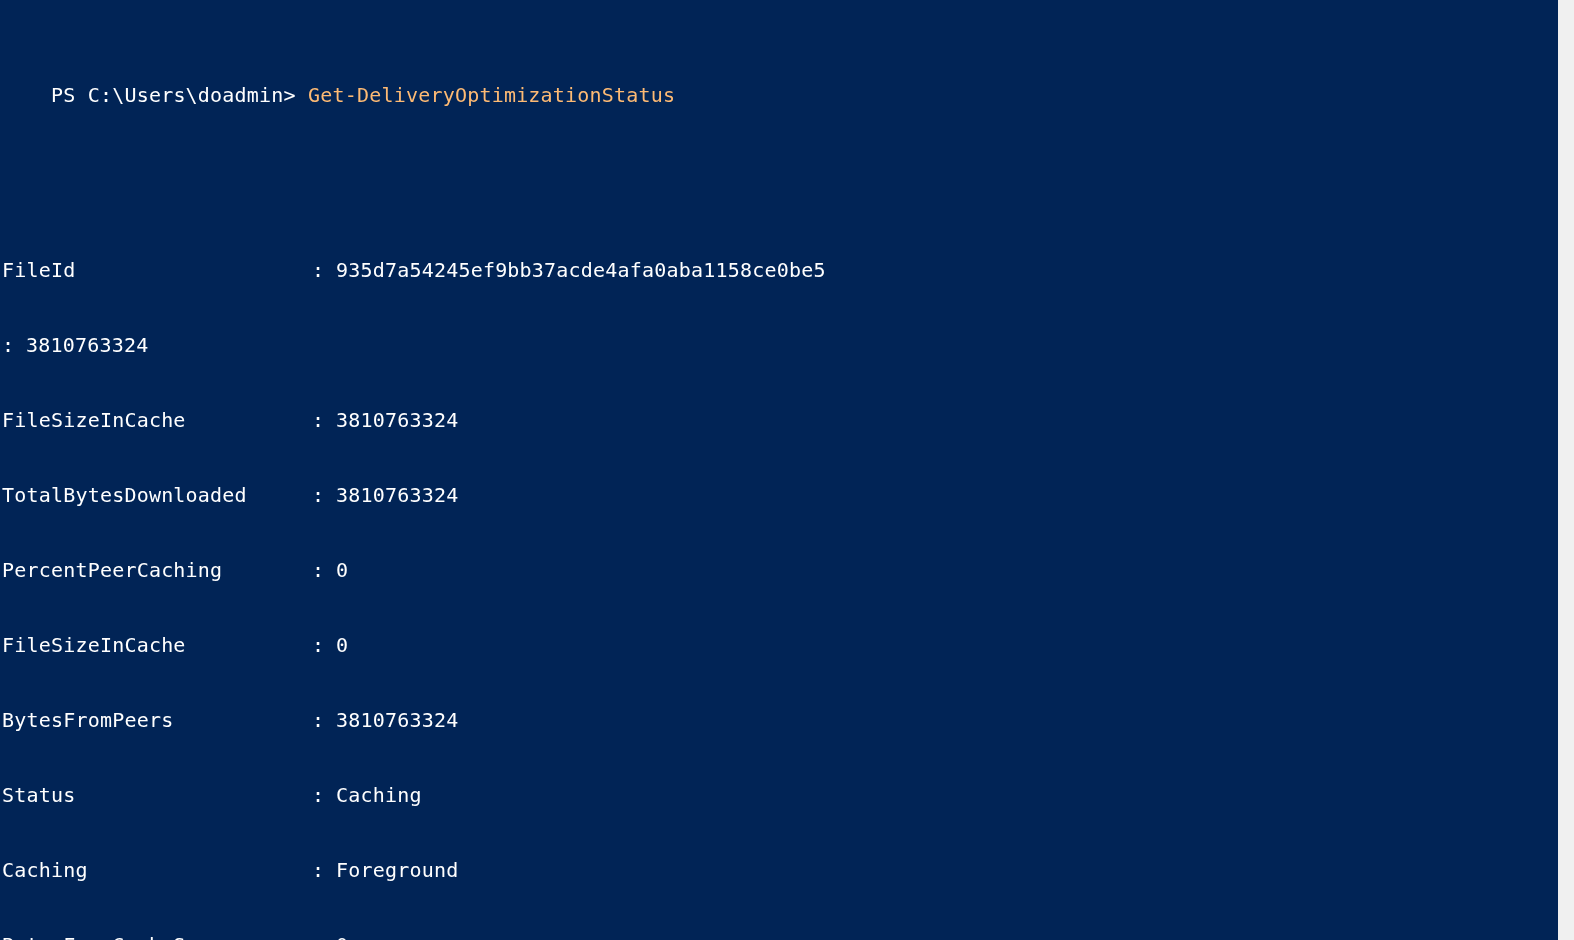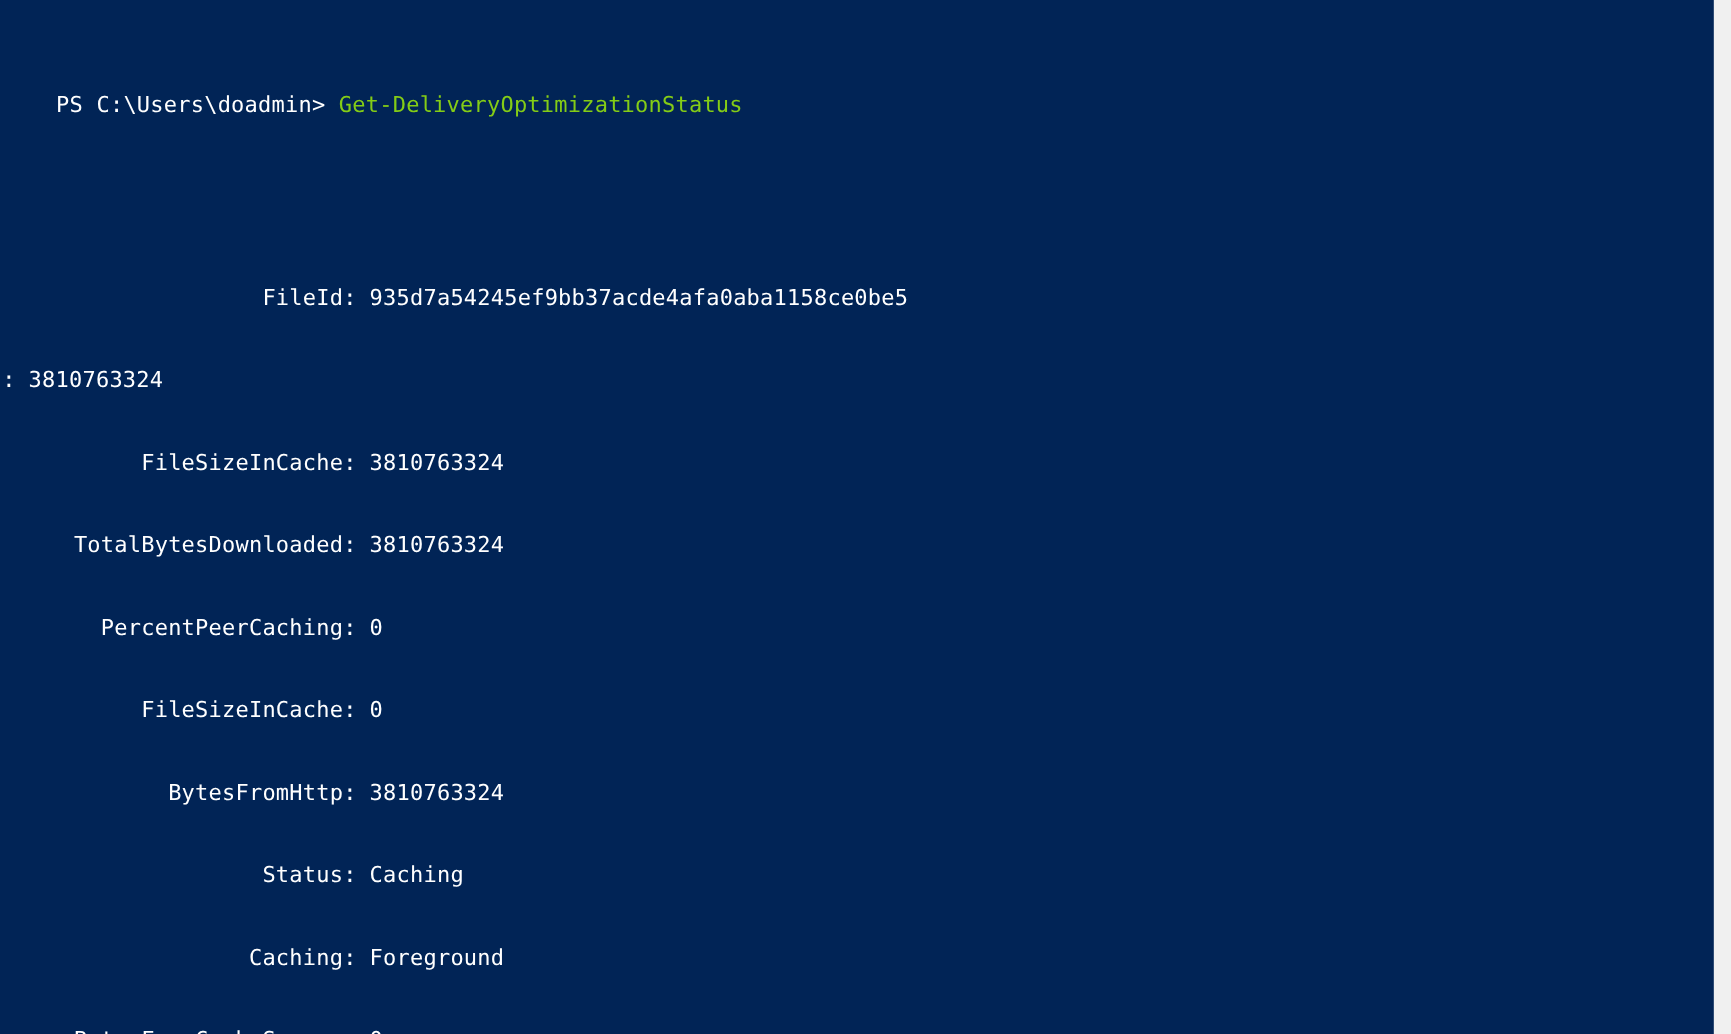--- a/index.html
+++ b/index.html
@@ -32,25 +32,24 @@
       letter-spacing: 0.2px;
     }
     .prompt-line {
       margin-bottom: 50px;
     }
     .prompt-prefix {
       color: #ffffff;
       text-align: right;
     }
     .prompt-command {
-      color: #84cc16;
+      color: #fdba74;
     }
     .row {
       display: flex;
-      text-align: right;
     }
     .key {
       display: inline-block;
       width: 310px;
       flex-shrink: 0;
     }
     .colon {
       display: inline-block;
       width: 24px;
       flex-shrink: 0;
@@ -69,21 +68,21 @@
   <div class="prompt-line">
     <span class="prompt-prefix">PS C:\Users\doadmin&gt; </span><span class="prompt-command">Get-DeliveryOptimizationStatus</span>
   </div>
 
   <div class="row"><span class="key">FileId</span><span class="colon">: </span><span class="value">935d7a54245ef9bb37acde4afa0aba1158ce0be5</span></div>
   <div class="row"><span class="colon">: </span><span class="value">3810763324</span></div>
   <div class="row"><span class="key">FileSizeInCache</span><span class="colon">: </span><span class="value">3810763324</span></div>
   <div class="row"><span class="key">TotalBytesDownloaded</span><span class="colon">: </span><span class="value">3810763324</span></div>
   <div class="row"><span class="key">PercentPeerCaching</span><span class="colon">: </span><span class="value">0</span></div>
   <div class="row"><span class="key">FileSizeInCache</span><span class="colon">: </span><span class="value">0</span></div>
-  <div class="row"><span class="key">BytesFromHttp</span><span class="colon">: </span><span class="value">3810763324</span></div>
+  <div class="row"><span class="key">BytesFromPeers</span><span class="colon">: </span><span class="value">3810763324</span></div>
   <div class="row"><span class="key">Status</span><span class="colon">: </span><span class="value">Caching</span></div>
   <div class="row"><span class="key">Caching</span><span class="colon">: </span><span class="value">Foreground</span></div>
   <div class="row"><span class="key">BytesFromCacheServer</span><span class="colon">: </span><span class="value">0</span></div>
   
   
   
   
   
   
   

